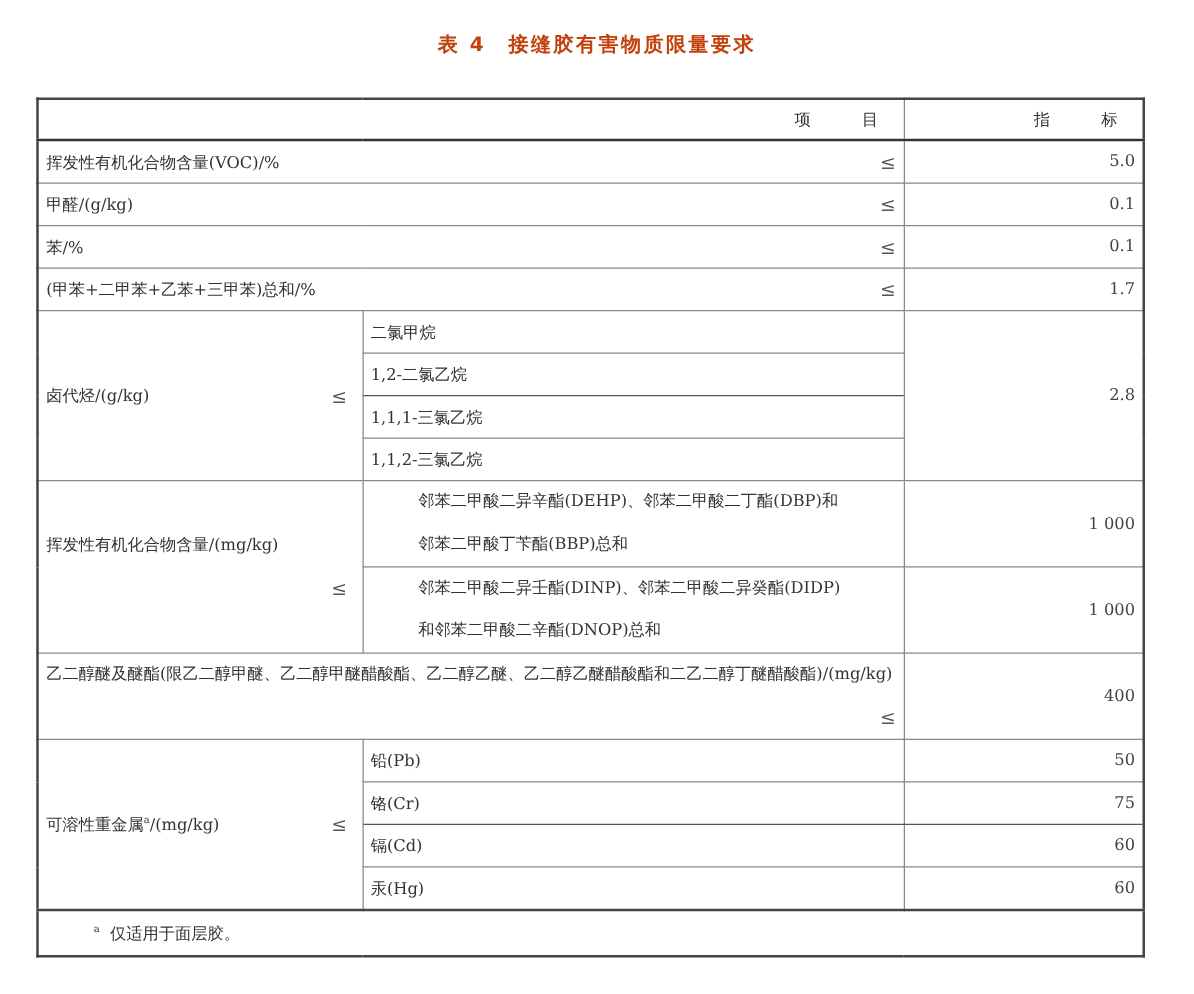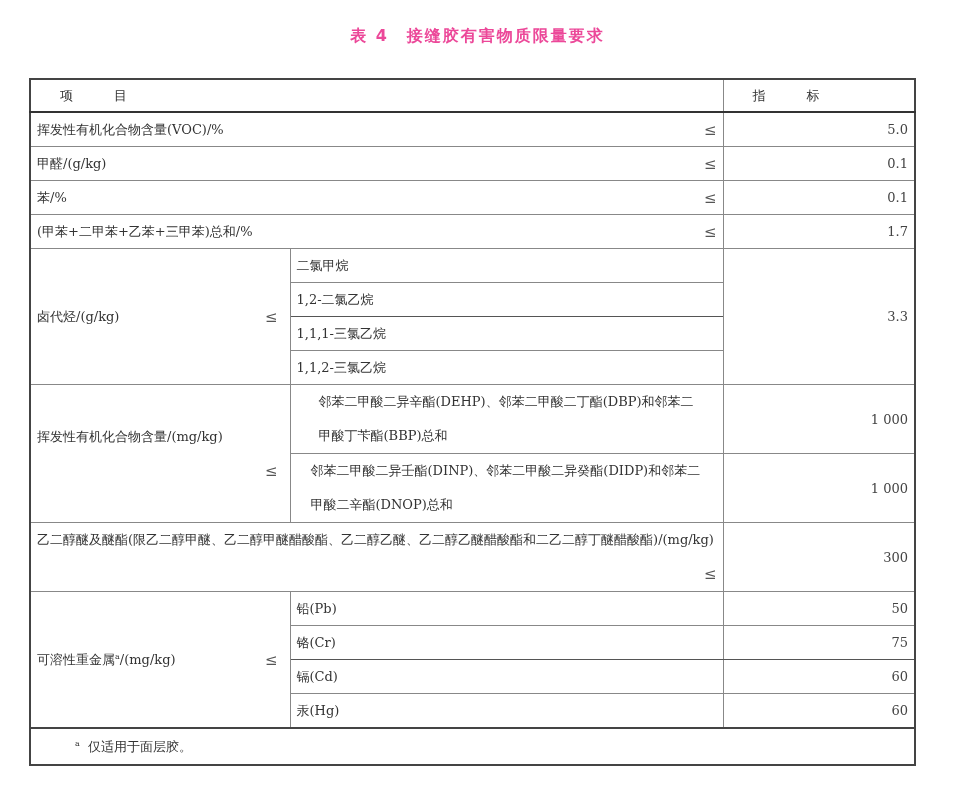--- a/index.html
+++ b/index.html
@@ -1,20 +1,20 @@
 <!DOCTYPE html>
 <html><head>
 <meta charset="utf-8">
 <style>
   html, body { margin:0; padding:0; background:#ffffff; }
   body { width:955px; height:795px; position:relative; font-family:"DejaVu Serif","Liberation Serif",serif; color:#333; }
-  .title { position:absolute; top:26px; left:0; width:955px; text-align:center; font-family:"DejaVu Sans","Liberation Sans",sans-serif; font-weight:bold; font-size:16px; color:#ec4899; letter-spacing:2px; }
+  .title { position:absolute; top:26px; left:0; width:955px; text-align:center; font-family:"DejaVu Sans","Liberation Sans",sans-serif; font-weight:bold; font-size:16px; color:#c2410c; letter-spacing:2px; }
   table { position:absolute; left:29px; top:78px; width:885px; border-collapse:collapse; border:2px solid #444; font-size:13px; table-layout:fixed; }
   td { border:1px solid #888; padding:0 6px; height:33px; vertical-align:middle; }
-  tr.head td { border-bottom:2px solid #333; text-align:left; height:31px; letter-spacing:14px;padding-left:29px; }
+  tr.head td { border-bottom:2px solid #333; text-align:right; height:31px; letter-spacing:14px;padding-left:29px; }
   .c { }
   .le { float:right; color:#555; font-size:15px; }
   .val { text-align:right; color:#444; }
   .tall { height:67px; line-height:34px; }
   .foot td { border-top:2px solid #444; height:35px; padding-left:44px; }
   sup { font-size:8px; }
   .dark { border-bottom:1px solid #555;margin-top:21px; }
 </style>
 </head>
 <body>
@@ -46,45 +46,45 @@
     <td class="val">0.1</td>
   </tr>
   <tr>
     <td colspan="2"><span class="le">≤</span><span>(甲苯+二甲苯+乙苯+三甲苯)总和/%</span></td>
     <td class="val">1.7</td>
   </tr>
 
   <tr>
     <td rowspan="4" style="padding-right:12px"><span class="le">≤</span><span>卤代烃/(g/kg)</span></td>
     <td class="c">二氯甲烷</td>
-    <td rowspan="4" class="val">3.3</td>
+    <td rowspan="4" class="val">2.8</td>
   </tr>
   <tr>
         <td class="c dark">1,2-二氯乙烷</td>
       </tr>
   <tr>
         <td class="c">1,1,1-三氯乙烷</td>
       </tr>
   <tr>
         <td class="c">1,1,2-三氯乙烷</td>
       </tr>
 
   <tr>
     <td rowspan="2" style="line-height:34px;padding-right:12px"><span>挥发性有机化合物含量/(mg/kg)</span><br><span class="le">≤</span></td>
-    <td class="c tall" style="padding:0 28px">邻苯二甲酸二异辛酯(DEHP)、邻苯二甲酸二丁酯(DBP)和邻苯二甲酸丁苄酯(BBP)总和</td>
+    <td class="c tall" style="padding:0 44px">邻苯二甲酸二异辛酯(DEHP)、邻苯二甲酸二丁酯(DBP)和邻苯二甲酸丁苄酯(BBP)总和</td>
     <td class="val">1 000</td>
   </tr>
   <tr>
-    <td class="c tall" style="padding:0 20px">邻苯二甲酸二异壬酯(DINP)、邻苯二甲酸二异癸酯(DIDP)和邻苯二甲酸二辛酯(DNOP)总和</td>
+    <td class="c tall" style="padding:0 44px">邻苯二甲酸二异壬酯(DINP)、邻苯二甲酸二异癸酯(DIDP)和邻苯二甲酸二辛酯(DNOP)总和</td>
     <td class="val">1 000</td>
   </tr>
 
   <tr>
     <td colspan="2" class="tall"><span>乙二醇醚及醚酯(限乙二醇甲醚、乙二醇甲醚醋酸酯、乙二醇乙醚、乙二醇乙醚醋酸酯和二乙二醇丁醚醋酸酯)/(mg/kg)</span><span class="le">≤</span></td>
-    <td class="val">300</td>
+    <td class="val">400</td>
   </tr>
 
   <tr>
     <td rowspan="4" style="padding-right:12px"><span class="le">≤</span><span>可溶性重金属</span><sup>a</sup><span>/(mg/kg)</span></td>
     <td class="c">铅(Pb)</td>
     <td class="val">50</td>
   </tr>
   <tr>
     <td class="c dark">铬(Cr)</td>
     <td class="val dark">75</td>

